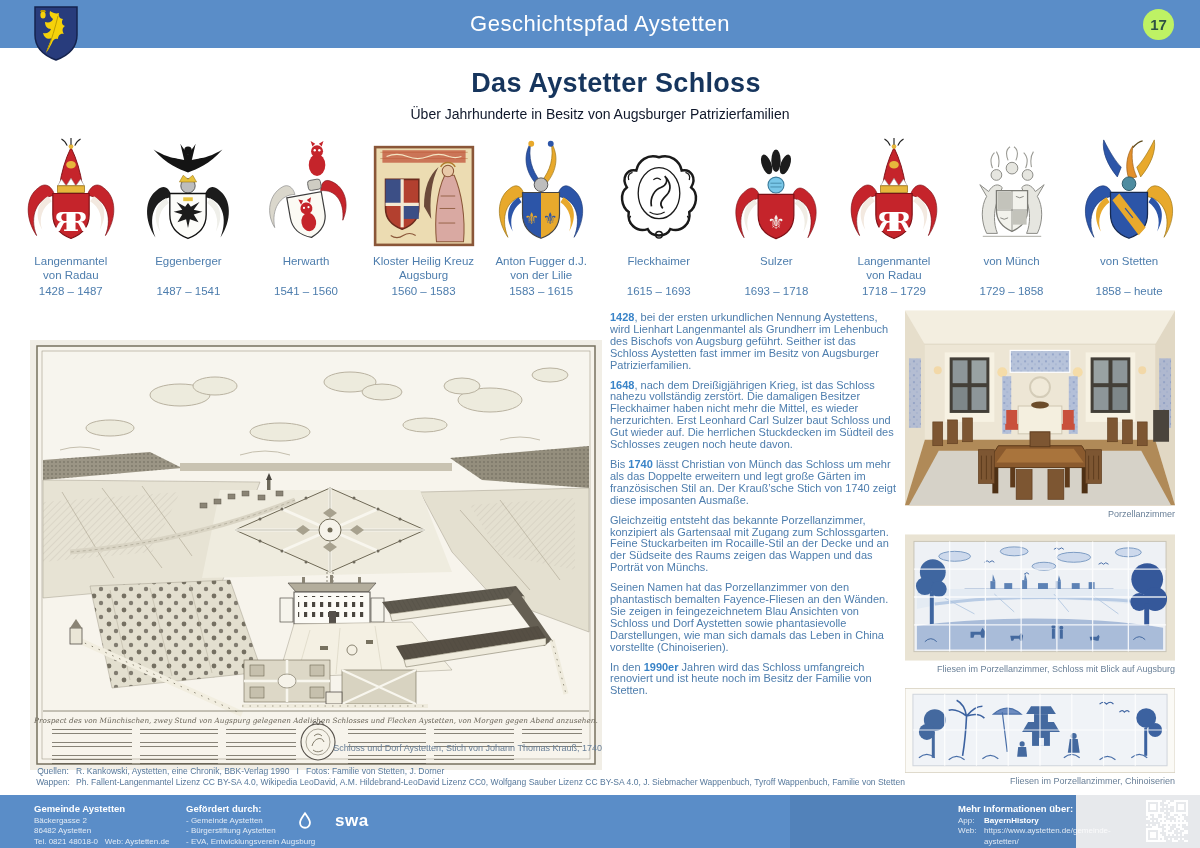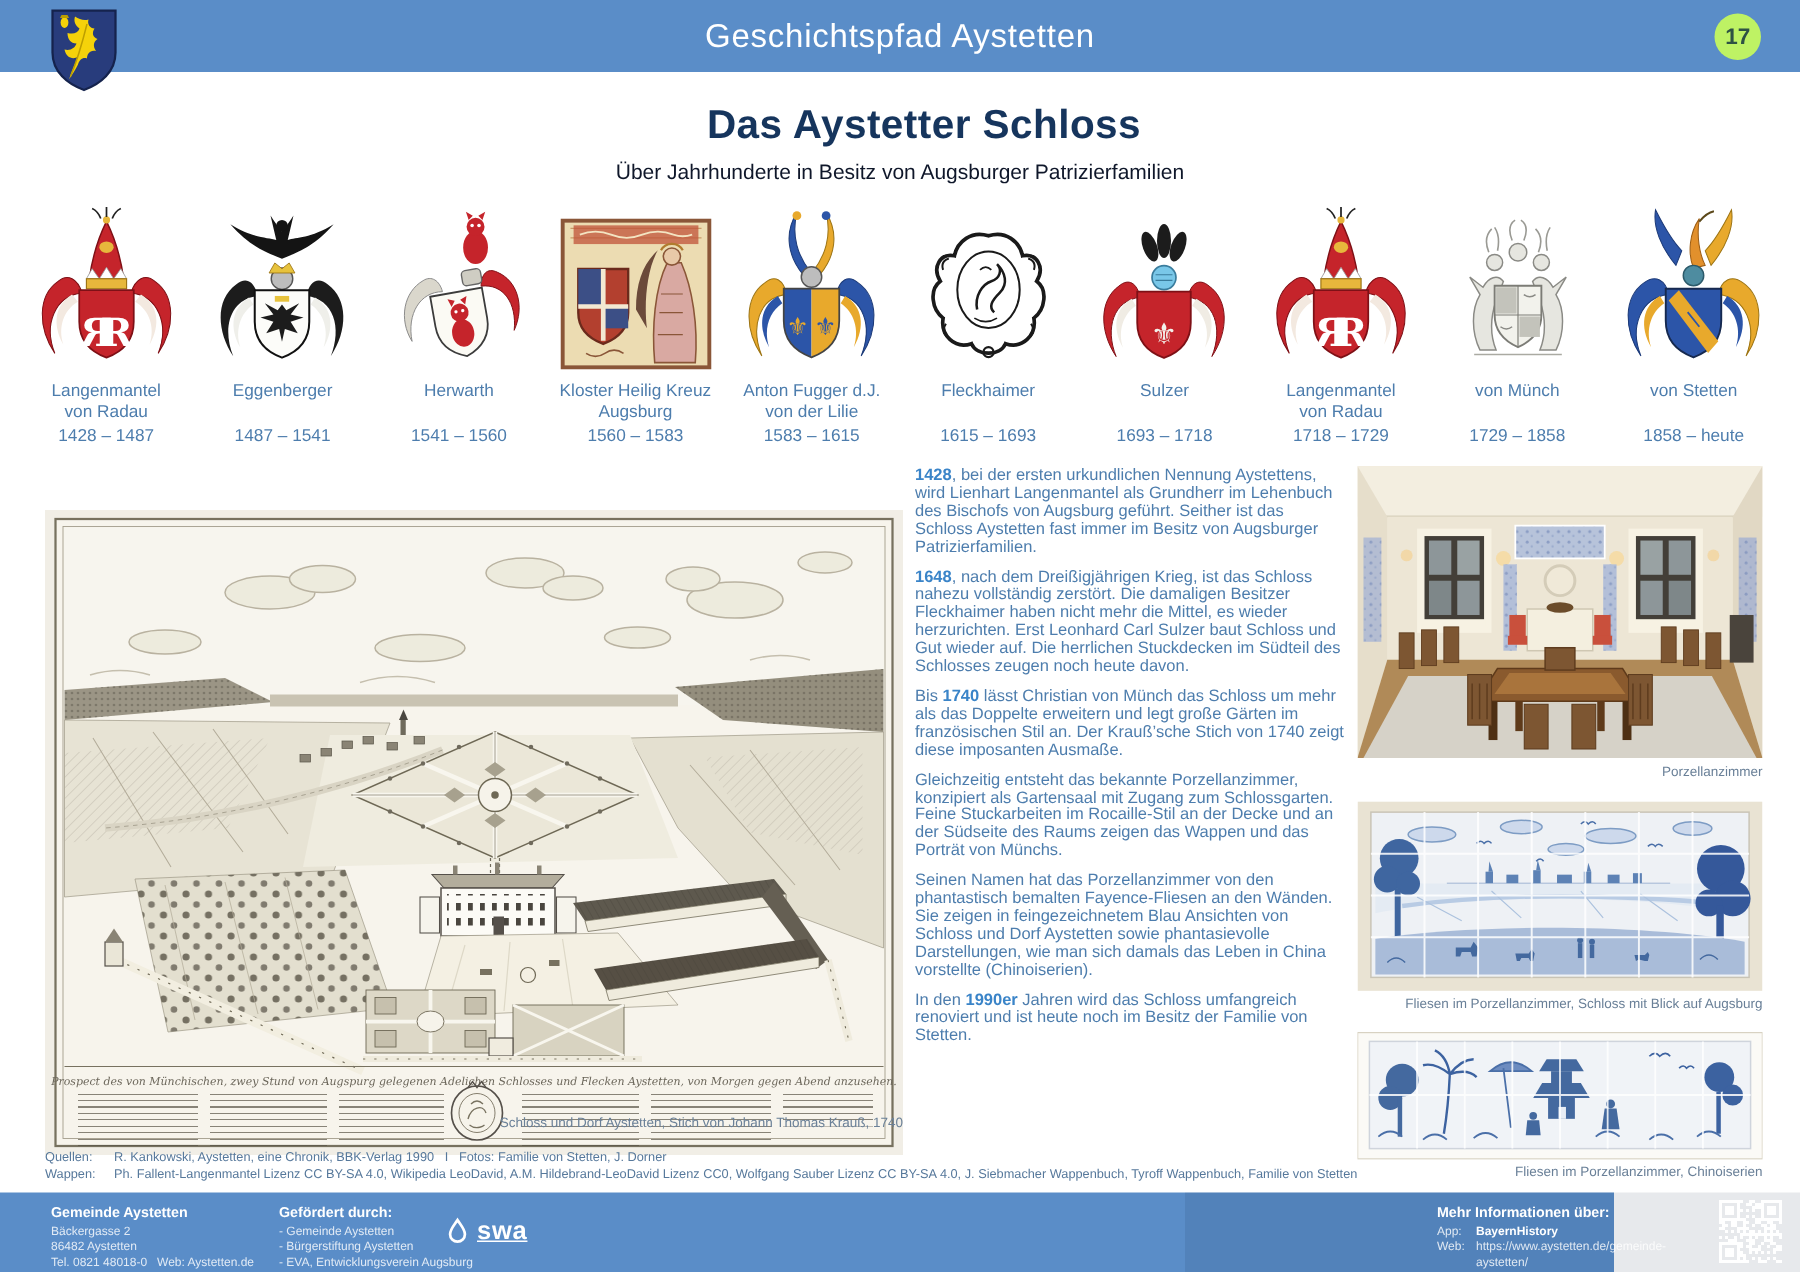--- a/index.html
+++ b/index.html
@@ -41,30 +41,30 @@
   .para .yr{font-weight:bold;color:#3a84c8;}
 
   
   .photos{left:905px;top:310px;width:270px;}
   .photo{display:block;}
   .photo-caption{text-align:right;margin:3px 0 0 0;}
   .gap1{height:15px;} .gap2{height:14px;}
 
   
   .sources{left:30px;top:766px;width:880px;font-size:8.5px;color:#56789b;line-height:11px;}
-  .src-row{display:flex;} .src-label{width:46px;flex:none;} .src-text{flex:1;}
+  .src-row{display:flex;} .src-label{width:46px;flex:none;text-align:center;} .src-text{flex:1;}
 
   
   .footer{left:0;top:795px;width:1076px;height:53px;background:#5a8dc8;color:#fff;}
   .footer-dark{left:790px;top:0;width:410px;height:53px;background:rgba(20,40,70,.10);}
   .f-col{position:absolute;top:9px;font-size:8px;line-height:10.5px;color:rgba(255,255,255,.82);}
   .f-title{font-size:9.5px;font-weight:bold;color:#fff;margin-bottom:1px;}
   .f-row{display:flex;} .f-lab{width:26px;flex:none;} .f-bold{font-weight:bold;color:#fff;}
   .swa{position:absolute;left:296px;top:15px;display:flex;align-items:center;}
-  .swa-text{color:#fff;font-weight:bold;font-size:17px;margin-left:4px;letter-spacing:.5px;text-decoration:underline;}
+  .swa-text{color:#fff;font-weight:bold;font-size:17px;margin-left:21px;letter-spacing:.5px;}
   .qr{position:absolute;left:1146px;top:5px;}
 </style>
 </head>
 <body>
 
 <div class="abs topbar"></div>
 <div class="abs header-title">Geschichtspfad Aystetten</div>
 <div class="abs logo">
   <svg width="46" height="56" viewBox="0 0 46 56">
     <path d="M2,1 h42 v28 c0,13 -10,21 -21,25 c-11,-4 -21,-12 -21,-25 Z" fill="#283c7c" stroke="#15234d" stroke-width="1.5"></path>

